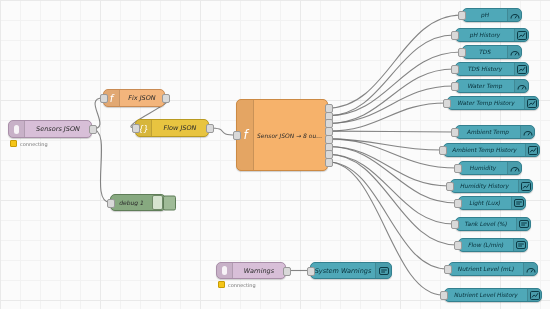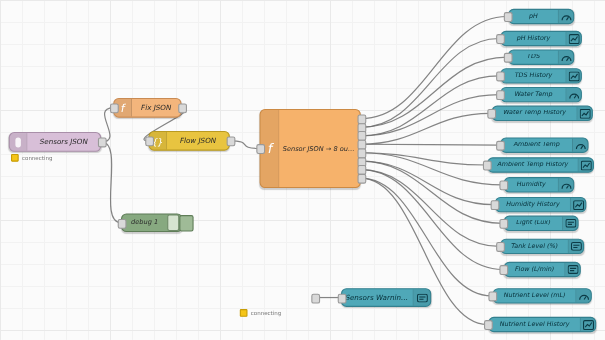--- a/index.html
+++ b/index.html
@@ -135,27 +135,35 @@
 
   <div class="node n-big" id="n-split" style="left: 236px; top: 99px; width: 92px; height: 72px; font-size: 6.5px;">
     <span class="ico left" style="width:16px;flex:0 0 16px;">
       <svg width="11" height="14" viewBox="0 0 11 14">
           <text x="5.5" y="11" font-size="12" font-style="italic" text-anchor="middle" fill="#fff">f</text>
         </svg>
     </span>
     <span class="lbl" style="font-size:6px;">Sensor JSON → 8 outputs</span>
   </div>
 
+  <div class="node n-mqtt" id="n-warn" style="left: 216px; top: 262px; width: 70px; height: 17px; font-size: 6.5px;">
+    <span class="ico left">
+      <svg width="9" height="11" viewBox="0 0 9 11">
+          <rect x="2" y="1" width="5" height="9" rx="2.5" fill="#fff" opacity=".85"></rect>
+        </svg>
+    </span>
+    <span class="lbl">Warnings</span>
+  </div>
   <div class="status" id="st-warn" style="left: 218px; top: 281px;">
     <span class="dot"></span>
     <span>connecting</span>
   </div>
 
   <div class="node n-ui" id="n-syswarn" style="left: 310px; top: 262px; width: 82px; height: 17px; font-size: 6.5px;">
-    <span class="lbl">Sensors Warnings</span>
+    <span class="lbl">System Warnings</span>
     <span class="ico right">
       <svg width="10" height="8" viewBox="0 0 10 8">
           <rect x=".5" y=".5" width="9" height="7" rx="1.5" fill="none" stroke="#0c3b46"></rect>
           <line x1="2.2" y1="3" x2="7.8" y2="3" stroke="#0c3b46"></line>
           <line x1="2.2" y1="5" x2="6" y2="5" stroke="#0c3b46"></line>
         </svg>
     </span>
   </div>
 
   <div id="out-col">

